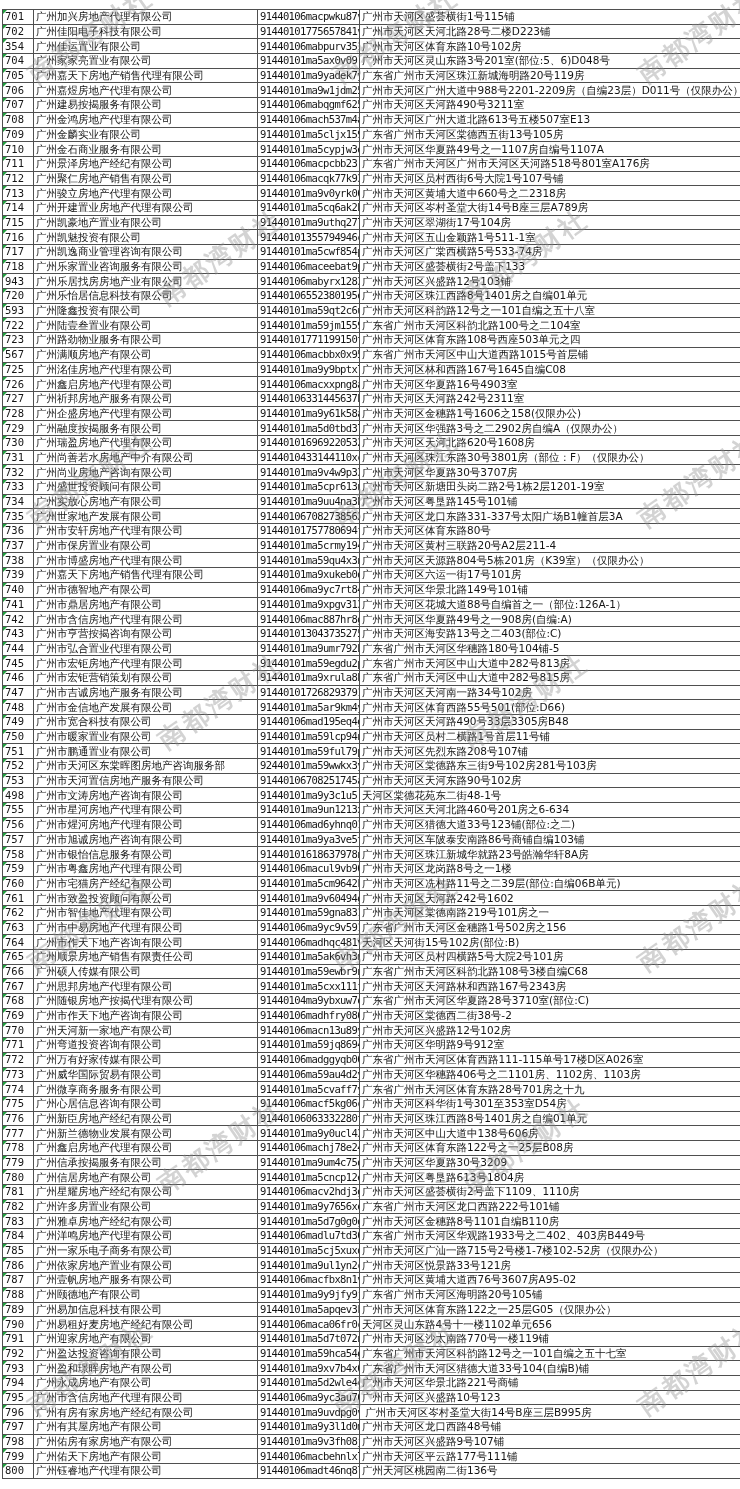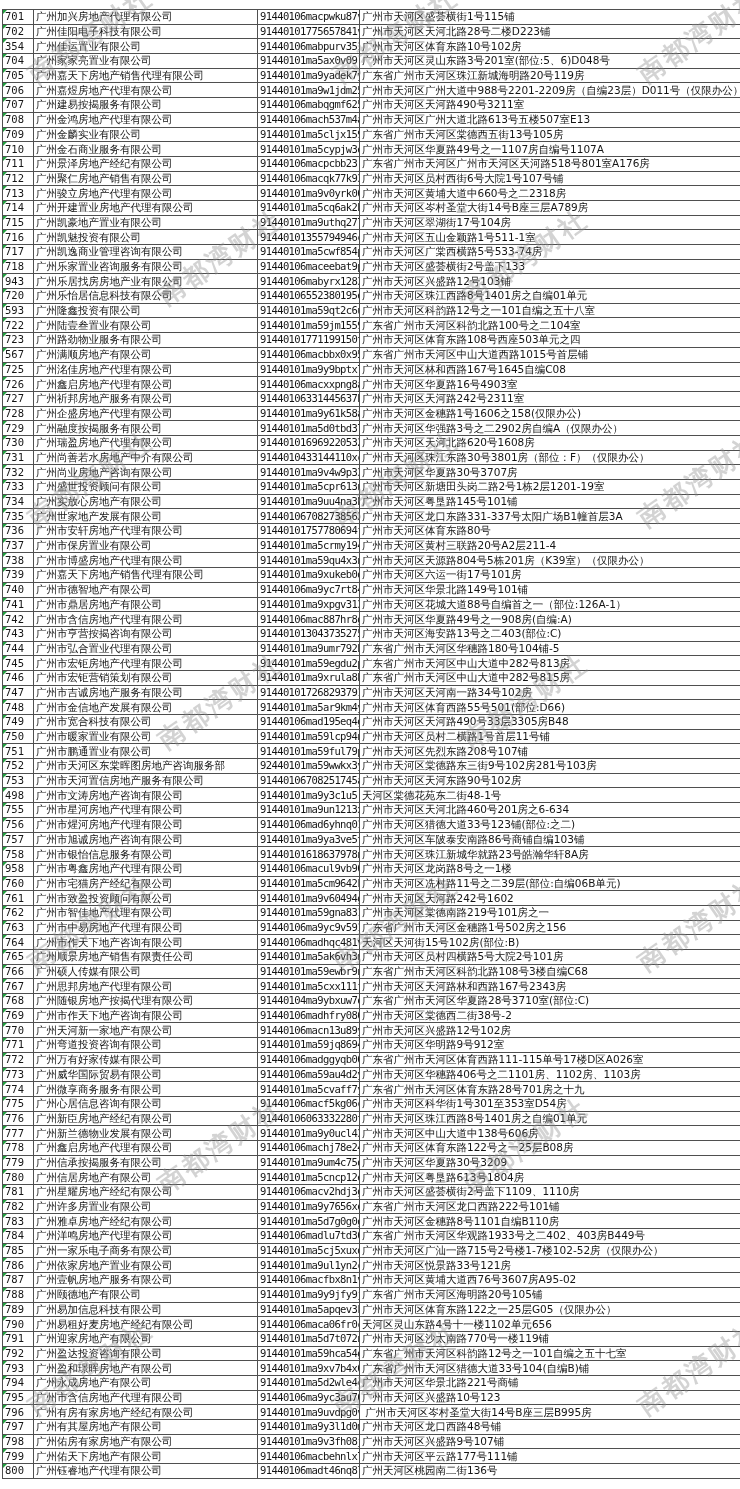--- a/index.html
+++ b/index.html
@@ -415,21 +415,21 @@
     <td class="c-code">91440101ma9ya3ve5t</td>
     <td class="c-addr">广州市天河区车陂泰安南路86号商铺自编103铺</td>
   </tr>
         <tr>
     <td class="c-no"><span class="tri"></span><span>758</span></td>
     <td class="c-name">广州市银怡信息服务有限公司</td>
     <td class="c-code">91440101618637978n</td>
     <td class="c-addr">广州市天河区珠江新城华就路23号皓瀚华轩8A房</td>
   </tr>
         <tr>
-    <td class="c-no"><span class="tri"></span><span>958</span></td>
+    <td class="c-no"><span class="tri"></span><span>759</span></td>
     <td class="c-name">广州市粤鑫房地产代理有限公司</td>
     <td class="c-code">91440106macul9vb90</td>
     <td class="c-addr">广州市天河区龙岗路8号之一1楼</td>
   </tr>
         <tr>
     <td class="c-no"><span class="tri"></span><span>760</span></td>
     <td class="c-name">广州市宅猫房产经纪有限公司</td>
     <td class="c-code">91440101ma5cm9642k</td>
     <td class="c-addr">广州市天河区冼村路11号之二39层(部位:自编06B单元)</td>
   </tr>

